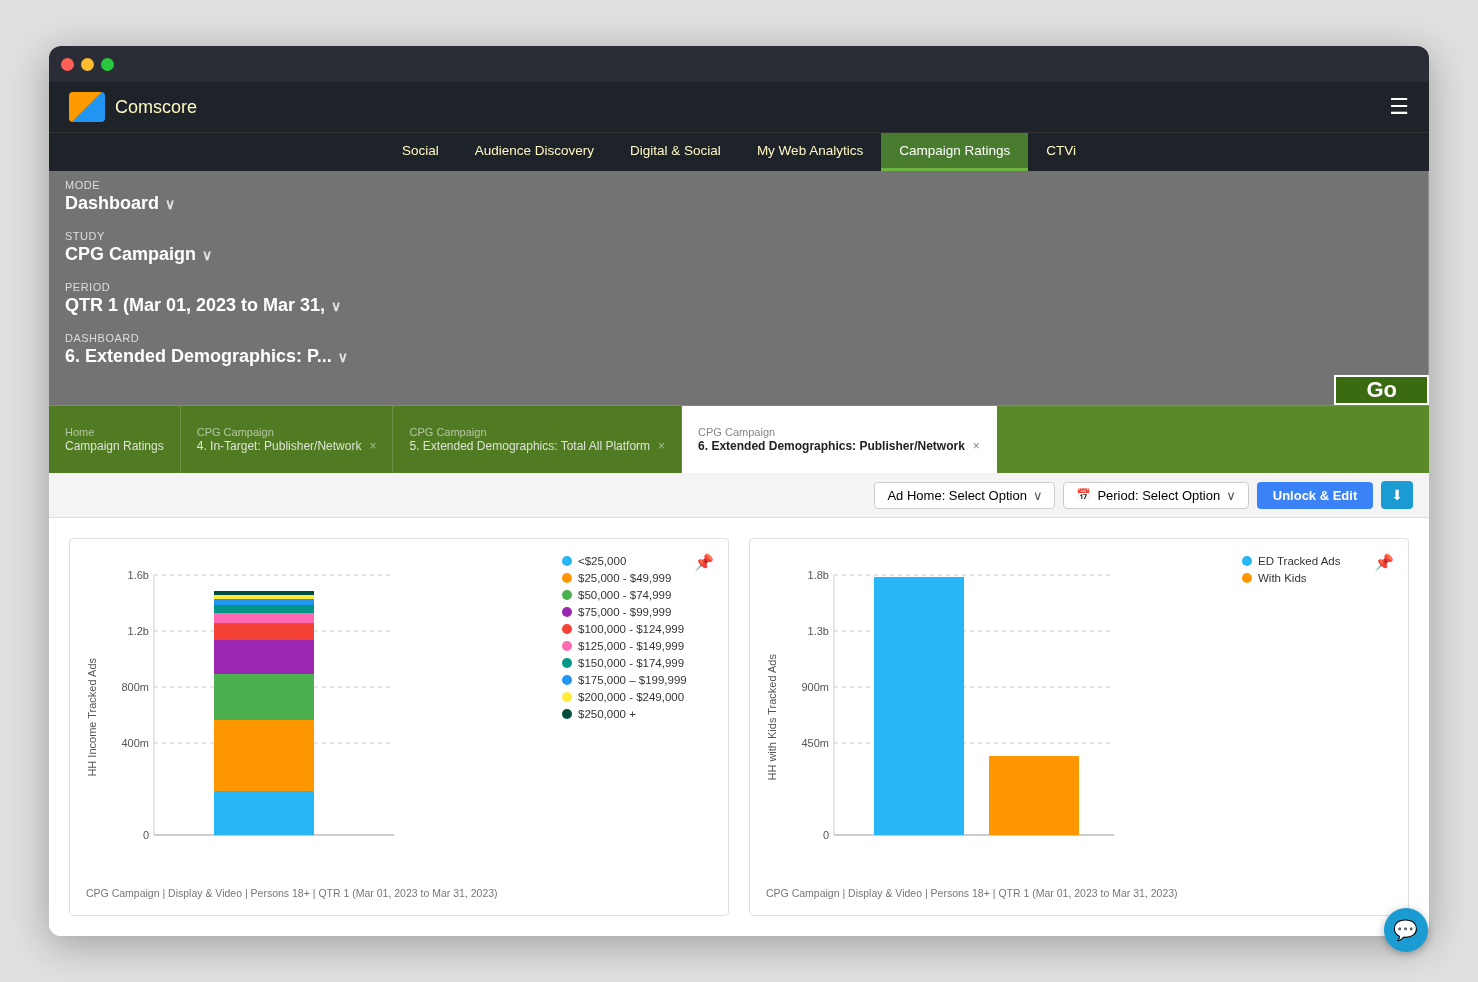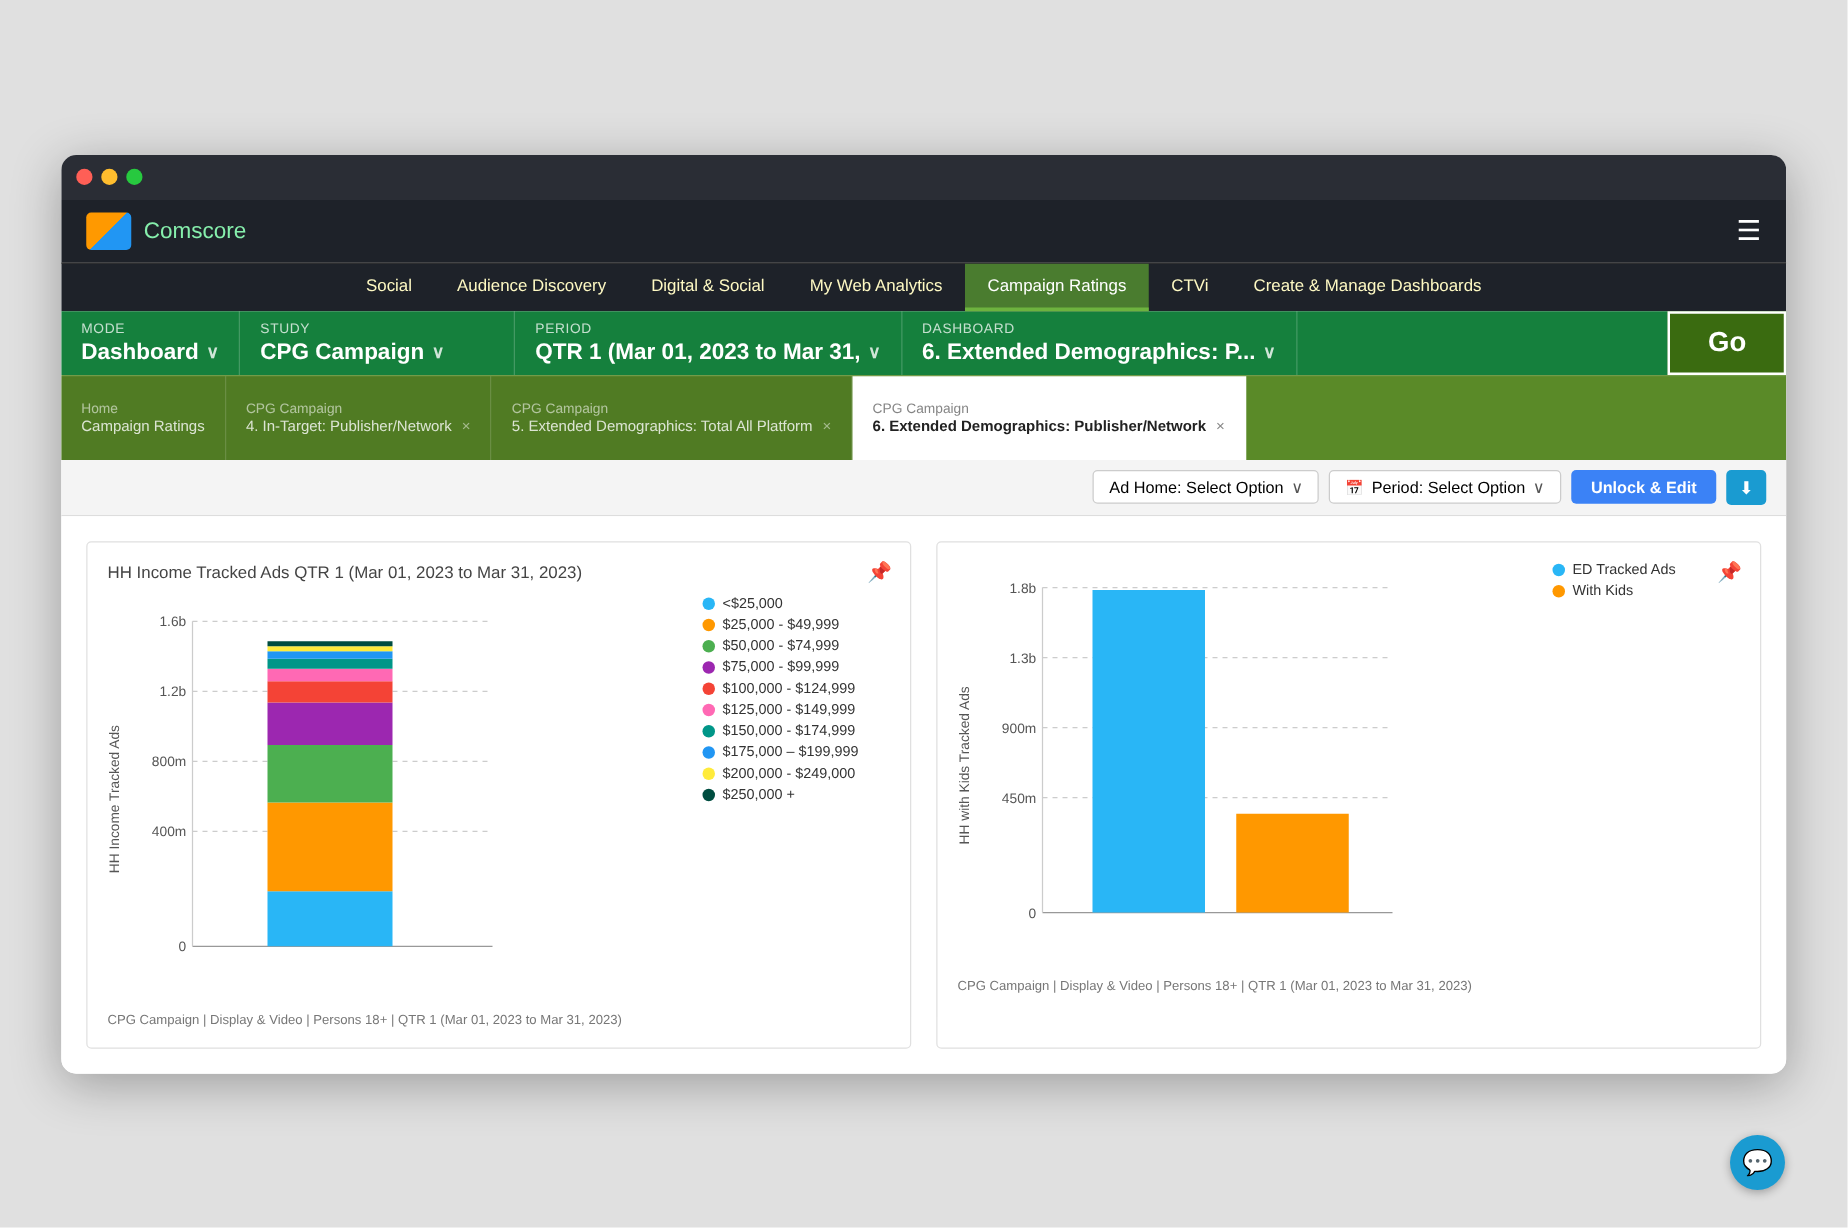--- a/index.html
+++ b/index.html
@@ -40,21 +40,21 @@
       align-items: center;
       justify-content: space-between;
     }
     .logo { display: flex; align-items: center; gap: 10px; }
     .logo-icon {
       width: 36px; height: 30px;
       background: linear-gradient(135deg, #f90 50%, #2196f3 50%);
       border-radius: 4px;
       position: relative;
     }
-    .logo-text { color: #86efac; font-size: 18px; font-weight: 500; }
+    .logo-text { color: #fef9c3; font-size: 18px; font-weight: 500; }
     .hamburger { color: #fff; font-size: 22px; cursor: pointer; }
 
     
     .nav {
       background: #1e2229;
       border-top: 1px solid #333;
       display: flex;
       justify-content: center;
       gap: 0;
       padding: 0 20px;
@@ -68,25 +68,26 @@
       white-space: nowrap;
     }
     .nav-item.active {
       color: #fff;
       background: #4a7c2f;
       border-bottom: 3px solid #6db33f;
     }
 
     
     .controls-bar {
-      background: #15803d;
+      background: #737373;
       display: flex;
       align-items: stretch;
       padding: 0;
       gap: 0;
+      flex-direction: column;
     }
     .ctrl-group {
       display: flex;
       flex-direction: column;
       padding: 8px 16px;
       border-right: 1px solid rgba(255,255,255,0.2);
       min-width: 150px;
     }
     .ctrl-group:last-child { border-right: none; }
     .ctrl-label {
@@ -317,21 +318,20 @@
     <div class="hamburger">☰</div>
   </div>
 
   <div class="nav">
     <div class="nav-item">Social</div>
     <div class="nav-item">Audience Discovery</div>
     <div class="nav-item">Digital &amp; Social</div>
     <div class="nav-item">My Web Analytics</div>
     <div class="nav-item active">Campaign Ratings</div>
     <div class="nav-item">CTVi</div>
-    <div class="nav-item">Create &amp; Manage Dashboards</div>
   </div>
 
   <div class="controls-bar">
     <div class="ctrl-group mode-ctrl">
       <span class="ctrl-label">Mode</span>
       <span class="ctrl-value">
         <span>Dashboard</span>
         <span class="chevron">∨</span>
       </span>
     </div>
@@ -399,23 +399,20 @@
     </div>
     <button class="btn-unlock">Unlock &amp; Edit</button>
     <button class="btn-icon">
       <span>⬇</span>
     </button>
   </div>
 
   <div class="charts-area">
 
     <div class="chart-container">
-      <div class="chart-title">
-        <span>HH Income Tracked Ads</span><span> QTR 1 (Mar 01, 2023 to Mar 31, 2023)</span>
-      </div>
       <span class="chart-pin">📌</span>
       <div class="chart-inner">
         <div class="chart-y-label">HH Income Tracked Ads</div>
         <div class="chart-body">
           <svg width="300" height="320">
 
             <line x1="40" y1="20" x2="280" y2="20" class="grid-line"></line>
             <line x1="40" y1="76" x2="280" y2="76" class="grid-line"></line>
             <line x1="40" y1="132" x2="280" y2="132" class="grid-line"></line>
             <line x1="40" y1="188" x2="280" y2="188" class="grid-line"></line>

